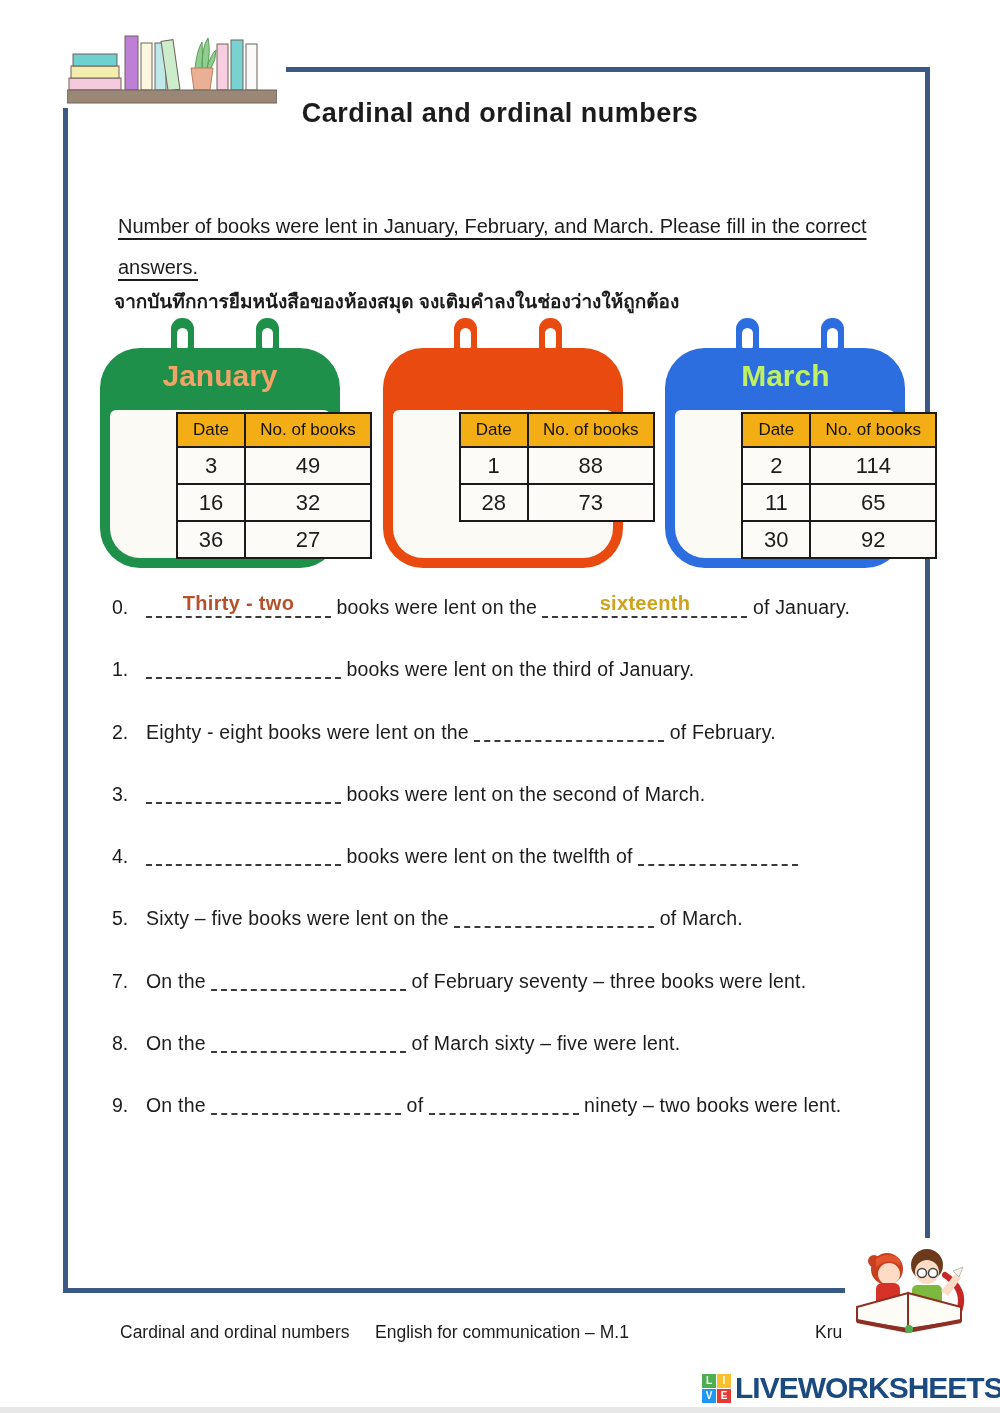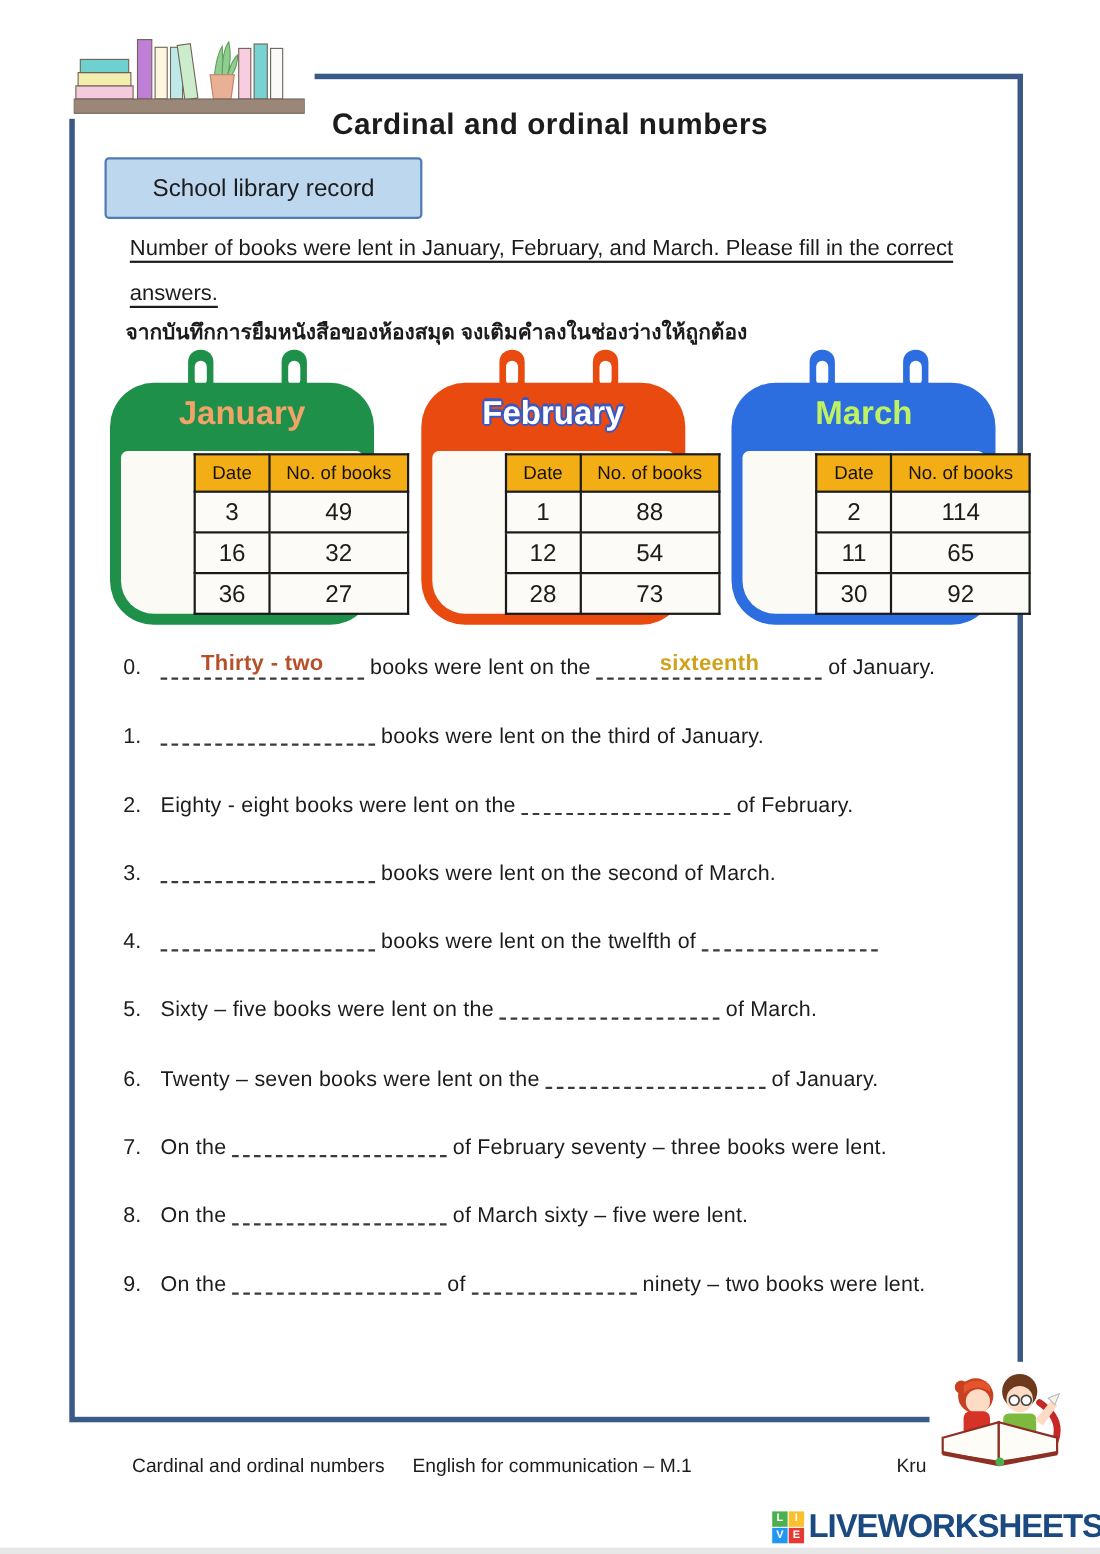--- a/index.html
+++ b/index.html
@@ -81,23 +81,20 @@
         <rect x="179" y="34" width="11" height="46" fill="#fafafa"></rect>
       </g>
       <path d="M128 58 q2 -18 7 -26 q1 12 0 26 M135 58 q0 -22 6 -30 q3 14 -1 30 M140 58 q4 -14 9 -18 q0 10 -5 18" fill="#8fce8f" stroke="#5e9e5e" stroke-width="1"></path>
       <path d="M124 58 h22 l-3 22 h-16 z" fill="#e9b095" stroke="#b97f63" stroke-width="1"></path>
       <rect x="0" y="80" width="210" height="13" fill="#9b8778" stroke="#6f6257"></rect>
     </svg>
   </div>
 
   <div class="page-title">Cardinal and ordinal numbers</div>
 
-  <div class="label-box" style="background: rgb(189, 215, 239); border: 2px solid rgb(78, 123, 176);">
-    <span>School library record</span>
-  </div>
 
   <div class="intro-en">Number of books were lent in January, February, and March. Please fill in the correct answers.</div>
   <div class="intro-th">จากบันทึกการยืมหนังสือของห้องสมุด จงเติมคำลงในช่องว่างให้ถูกต้อง</div>
 
   <div class="cal-row">
     <div class="cal">
       <span class="tab t1" style="background: rgb(30, 144, 73);"></span>
       <span class="tab t2" style="background: rgb(30, 144, 73);"></span>
       <div class="cal-body" style="background: rgb(30, 144, 73);">
         <div class="cal-title" style="color: rgb(242, 164, 104);">January</div>
@@ -124,37 +121,32 @@
                 </tr>
               </tbody>
           </table>
         </div>
       </div>
     </div>
     <div class="cal">
       <span class="tab t1" style="background: rgb(233, 74, 16);"></span>
       <span class="tab t2" style="background: rgb(233, 74, 16);"></span>
       <div class="cal-body" style="background: rgb(233, 74, 16);">
-        <div class="cal-title outlined" style="color: rgb(255, 255, 255);">February</div>
         <div class="cal-panel">
           <table class="cal-table">
             <thead>
                 <tr>
               <th style="background: rgb(242, 174, 20);">Date</th>
               <th style="background: rgb(242, 174, 20);">No. of books</th>
             </tr>
               </thead>
             <tbody>
                 <tr>
                   <td>1</td>
                   <td>88</td>
-                </tr>
-                <tr>
-                  <td>12</td>
-                  <td>54</td>
                 </tr>
                 <tr>
                   <td>28</td>
                   <td>73</td>
                 </tr>
               </tbody>
           </table>
         </div>
       </div>
     </div>
@@ -191,21 +183,20 @@
     </div>
   </div>
 
   <div class="questions">
       <div class="q-row"><span class="q-num">0.</span><span class="q-blank" style="width: 185px;"><span class="q-ans" style="color: rgb(181, 82, 43);">Thirty - two</span></span> <span class="q-text">books were lent on the</span> <span class="q-blank" style="width: 205px;"><span class="q-ans" style="color: rgb(207, 162, 27);">sixteenth</span></span> <span class="q-text">of January.</span></div>
       <div class="q-row"><span class="q-num">1.</span><span class="q-blank" style="width: 195px;"></span> <span class="q-text">books were lent on the third of January.</span></div>
       <div class="q-row"><span class="q-num">2.</span><span class="q-text">Eighty - eight books were lent on the</span> <span class="q-blank" style="width: 190px;"></span> <span class="q-text">of February.</span></div>
       <div class="q-row"><span class="q-num">3.</span><span class="q-blank" style="width: 195px;"></span> <span class="q-text">books were lent on the second of March.</span></div>
       <div class="q-row"><span class="q-num">4.</span><span class="q-blank" style="width: 195px;"></span> <span class="q-text">books were lent on the twelfth of</span> <span class="q-blank" style="width: 160px;"></span></div>
       <div class="q-row"><span class="q-num">5.</span><span class="q-text">Sixty – five books were lent on the</span> <span class="q-blank" style="width: 200px;"></span> <span class="q-text">of March.</span></div>
-      <div class="q-row"><span class="q-num">6.</span><span class="q-text">Twenty – seven books were lent on the</span> <span class="q-blank" style="width: 200px;"></span> <span class="q-text">of January.</span></div>
       <div class="q-row"><span class="q-num">7.</span><span class="q-text">On the</span> <span class="q-blank" style="width: 195px;"></span> <span class="q-text">of February seventy – three books were lent.</span></div>
       <div class="q-row"><span class="q-num">8.</span><span class="q-text">On the</span> <span class="q-blank" style="width: 195px;"></span> <span class="q-text">of March sixty – five were lent.</span></div>
       <div class="q-row"><span class="q-num">9.</span><span class="q-text">On the</span> <span class="q-blank" style="width: 190px;"></span> <span class="q-text">of</span> <span class="q-blank" style="width: 150px;"></span> <span class="q-text">ninety – two books were lent.</span></div>
     </div>
 
   <div class="footer">
     <span class="f-left">Cardinal and ordinal numbers</span>
     <span class="f-center">English for communication – M.1</span>
     <span class="f-right">Kru Kay</span>
   </div>

